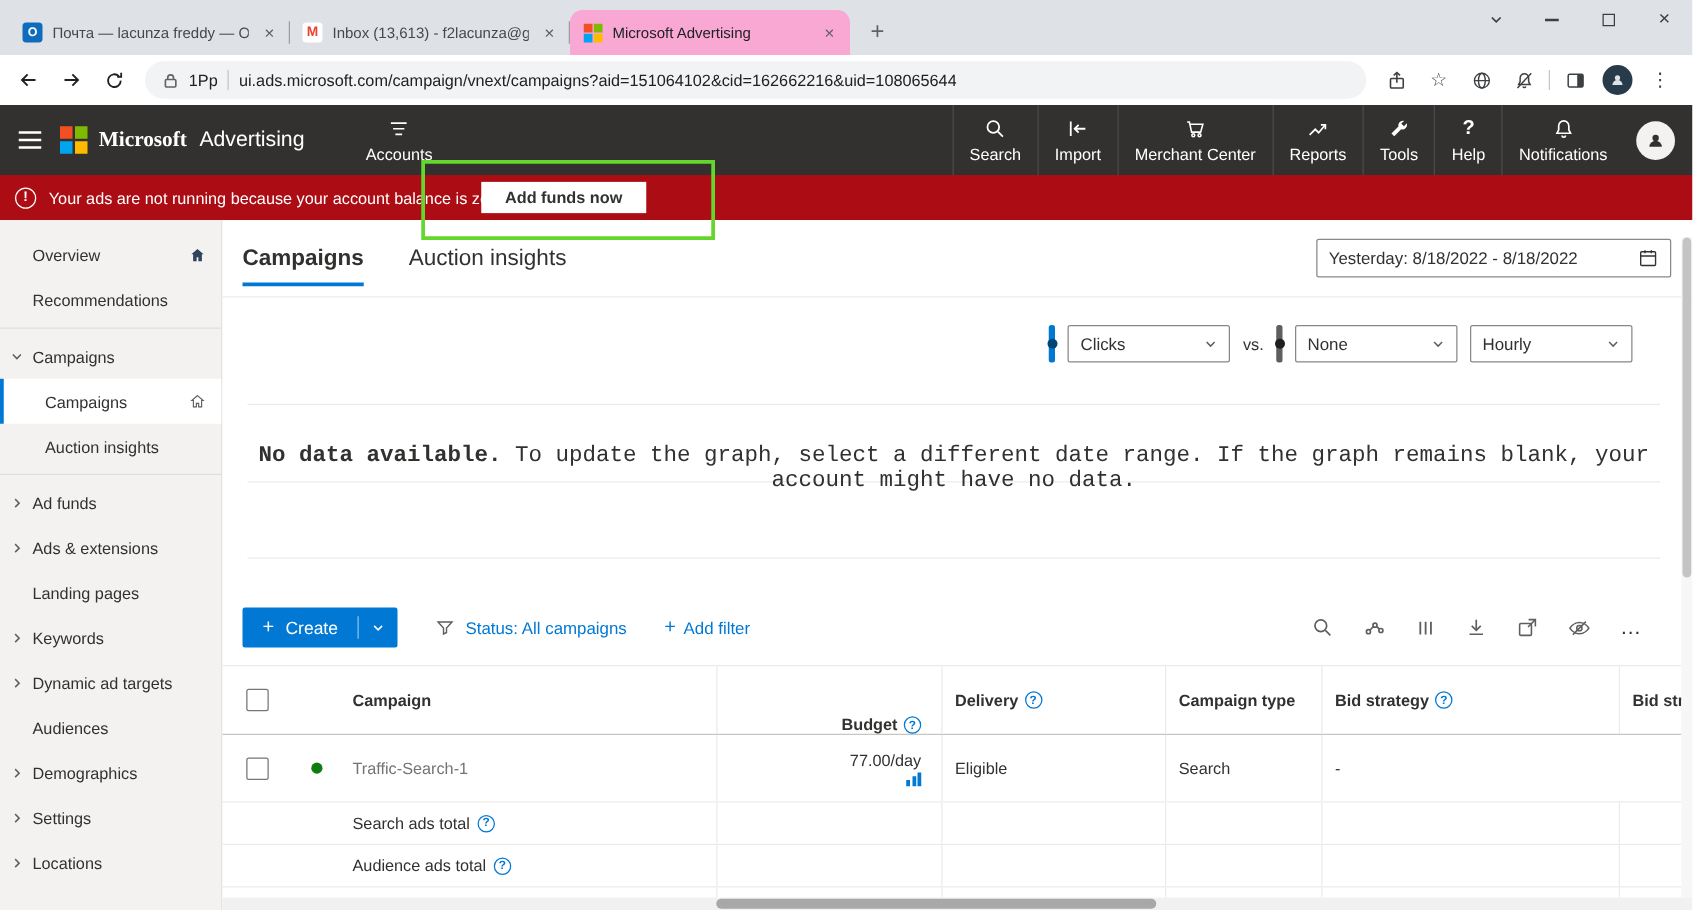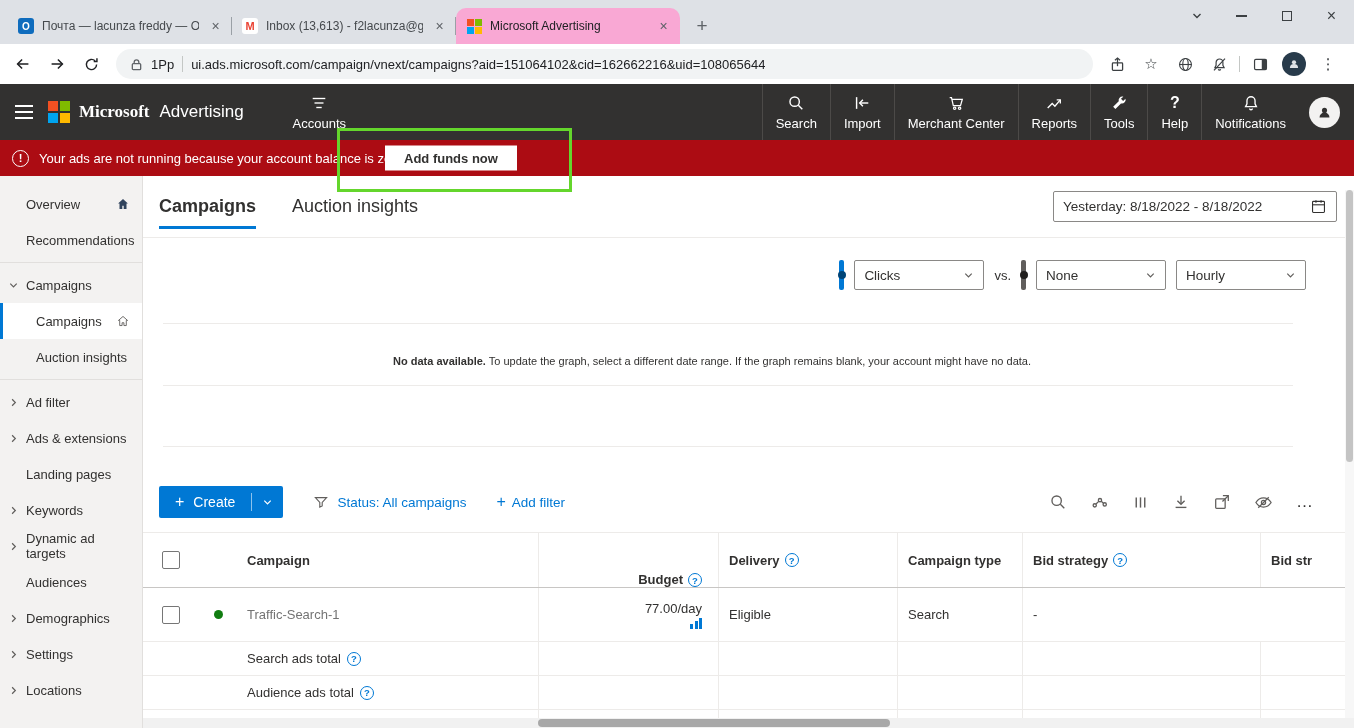--- a/index.html
+++ b/index.html
@@ -57,21 +57,21 @@
   .banner-icon { width:17px; height:17px; border:1.5px solid #fff; border-radius:50%; margin-left:12px; flex:0 0 auto;
                  display:flex; align-items:center; justify-content:center; font-size:11px; font-weight:700; }
   .banner-text { margin-left:10px; }
   .banner-btn { position:absolute; left:385px; top:50%; transform:translateY(-50%); background:#fff; color:#323130;
                 border:none; font-family:inherit; font-size:13px; font-weight:700; padding:5px 19px; cursor:pointer; }
   .green-box { position:absolute; left:337px; top:128px; width:235px; height:64px; border:3px solid #64d62c; z-index:60; pointer-events:none; }
 
   
   .workspace { display:flex; height:552px; }
 
-  .sidebar { width:143px; background:#f3f2f1; border-right:1px solid #e1dfdd; padding-top:10px; font-size:13px; flex:0 0 auto; }
+  .sidebar { width:178px; background:#f3f2f1; border-right:1px solid #e1dfdd; padding-top:10px; font-size:13px; flex:0 0 auto; }
   .sb-item { height:36px; display:flex; align-items:center; padding-left:26px; padding-right:8px; cursor:pointer; position:relative; }
   .sb-item.has-chev { padding-left:8px; }
   .sb-chev { width:18px; color:#605e5c; flex:0 0 auto; display:flex; align-items:center; }
   .sb-item.child { padding-left:36px; }
   .sb-item.selected { background:#fff; border-left:3px solid #0078d4; padding-left:33px; }
   .sb-spacer { flex:1; }
   .sb-home { color:#30435c; flex:0 0 auto; margin-right:4px; }
   .sb-home.outline { color:#605e5c; }
   .sb-divider { height:1px; background:#e1dfdd; margin:4px 0; }
 
@@ -91,21 +91,21 @@
   .legend-marker.secondary { background:#605e5c; }
   .legend-marker .pt { position:absolute; left:50%; top:50%; transform:translate(-50%,-50%); width:8px; height:8px; border-radius:50%; }
   .legend-marker.primary .pt { background:#004578; }
   .legend-marker.secondary .pt { background:#201f1e; }
   .dd { width:130px; height:30px; border:1px solid #8a8886; border-radius:2px; background:#fff; display:flex; align-items:center;
         justify-content:space-between; padding:0 9px; font-size:13.5px; cursor:pointer; }
   .dd .chev { color:#605e5c; }
   .vs-label { font-size:13px; }
 
   .gridline { position:absolute; left:20px; width:1130px; height:1px; background:#edebe9; }
-  .empty-state { position:absolute; top:179px; left:4px; width:1130px; text-align:center; font-size:11px; color:#323130; }
+  .empty-state { position:absolute; top:179px; left:20px; width:1130px; text-align:center; font-size:18px; color:#323130;font-family:Liberation Mono, monospace; }
   .empty-state b { font-weight:700; }
 
   .cmd-bar { position:absolute; top:310px; left:16px; right:40px; height:32px; display:flex; align-items:center; }
   .create-btn { height:32px; background:#0078d4; color:#fff; border-radius:2px; display:flex; align-items:center; font-size:14px; cursor:pointer; overflow:hidden; }
   .create-main { display:flex; align-items:center; gap:9px; padding:0 16px; height:100%; }
   .create-sep { width:1px; height:18px; background:rgba(255,255,255,.55); }
   .create-caret { padding:0 10px; height:100%; display:flex; align-items:center; }
   .plus-glyph { font-size:16px; font-weight:400; line-height:1; }
   .filter-group { display:flex; align-items:center; gap:8px; margin-left:30px; font-size:13.5px; color:#0078d4; cursor:pointer; }
   .funnel { color:#605e5c; }
@@ -387,21 +387,21 @@
     <div class="sb-item child">
       <span>Auction insights</span>
     </div>
     <div class="sb-divider"></div>
     <div class="sb-item has-chev">
       <span class="sb-chev">
         <svg width="11" height="11" viewBox="0 0 12 12">
             <path d="M4.5 2.5L8 6l-3.5 3.5" fill="none" stroke="currentColor" stroke-width="1.3"></path>
           </svg>
       </span>
-      <span>Ad filter</span>
+      <span>Ad funds</span>
     </div>
     <div class="sb-item has-chev">
       <span class="sb-chev">
         <svg width="11" height="11" viewBox="0 0 12 12">
             <path d="M4.5 2.5L8 6l-3.5 3.5" fill="none" stroke="currentColor" stroke-width="1.3"></path>
           </svg>
       </span>
       <span>Ads &amp; extensions</span>
     </div>
     <div class="sb-item">

